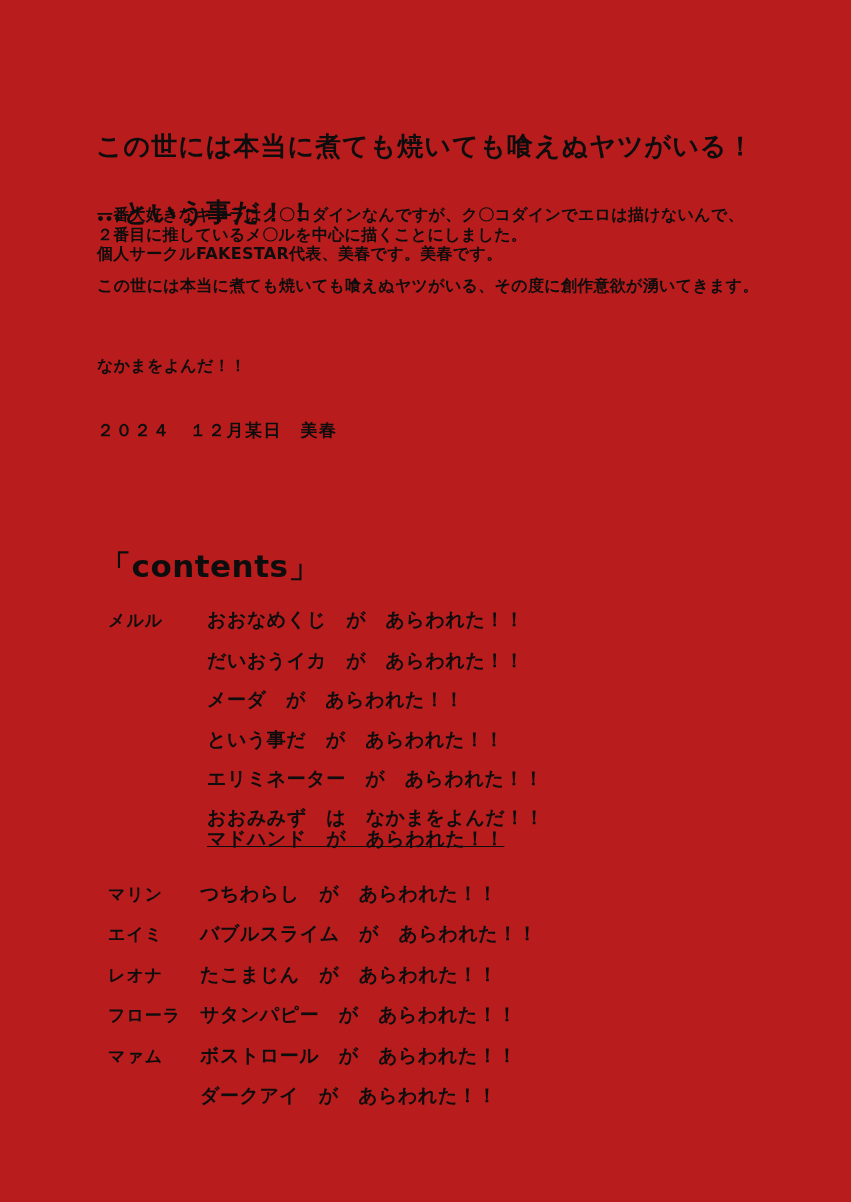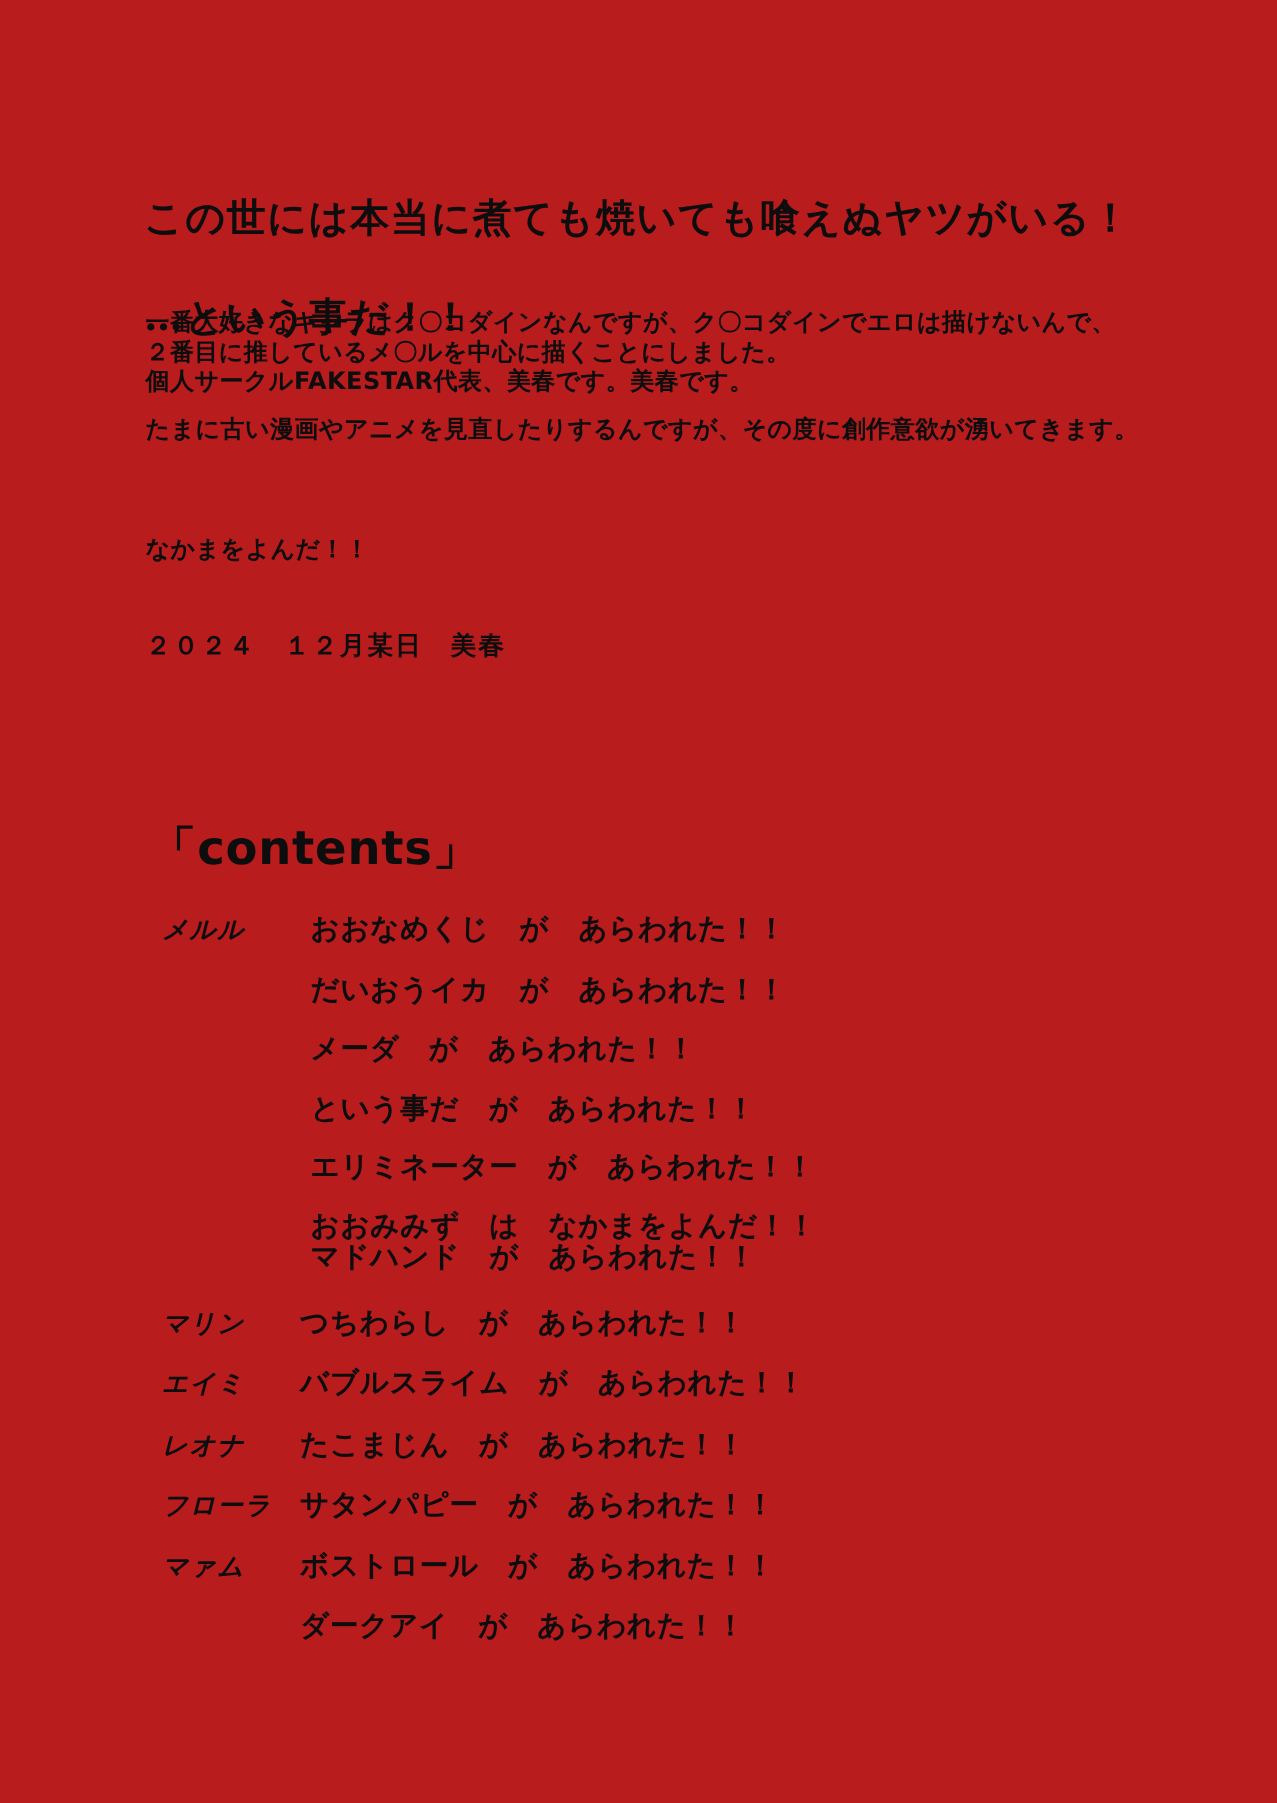--- a/index.html
+++ b/index.html
@@ -53,45 +53,44 @@
   .row {
     display: flex;
     align-items: baseline;
     line-height: 22px;
     margin-bottom: 17.5px;
   }
   .row .char {
     flex: 0 0 92px;
     font-size: 17px;
     letter-spacing: 1px;
-    font-style: italic;
   }
   .row .entry {
     font-size: 19px;
     letter-spacing: 0.5px;
     white-space: pre;
   }
   .row.indent .entry { padding-left: 7px; }
   .row.tight { line-height: 21.5px; margin-bottom: 0; }
-  .row.tight-end { line-height: 21.5px; margin-bottom: 21px; }
+  .row.tight-end { line-height: 21.5px; margin-bottom: 32px; text-decoration: underline; }
 </style>
 </head>
 <body>
 
 <div class="page">
 
   <div class="heading">
     <div>この世には本当に煮ても焼いても喰えぬヤツがいる！</div>
     <div>…という事だ！！</div>
   </div>
 
   <div class="para" id="para1">一番大好きなキャラはク〇コダインなんですが、ク〇コダインでエロは描けないんで、
 ２番目に推しているメ〇ルを中心に描くことにしました。
 個人サークルFAKESTAR代表、美春です。美春です。</div>
-  <div class="para" id="para2">たまに古い漫画やアニメを見直したりするんですが、その度に創作意欲が湧いてきます。</div>
+  <div class="para" id="para2">この世には本当に煮ても焼いても喰えぬヤツがいる、その度に創作意欲が湧いてきます。</div>
   <div class="para" id="para4">なかまをよんだ！！</div>
 
   <div class="date-line">２０２４　１２月某日　美春</div>
 
   <div class="contents-title">「contents」</div>
 
   <div class="contents-list">
     <div class="row indent">
       <span class="char">メルル</span>
       <span class="entry">おおなめくじ　が　あらわれた！！</span>

